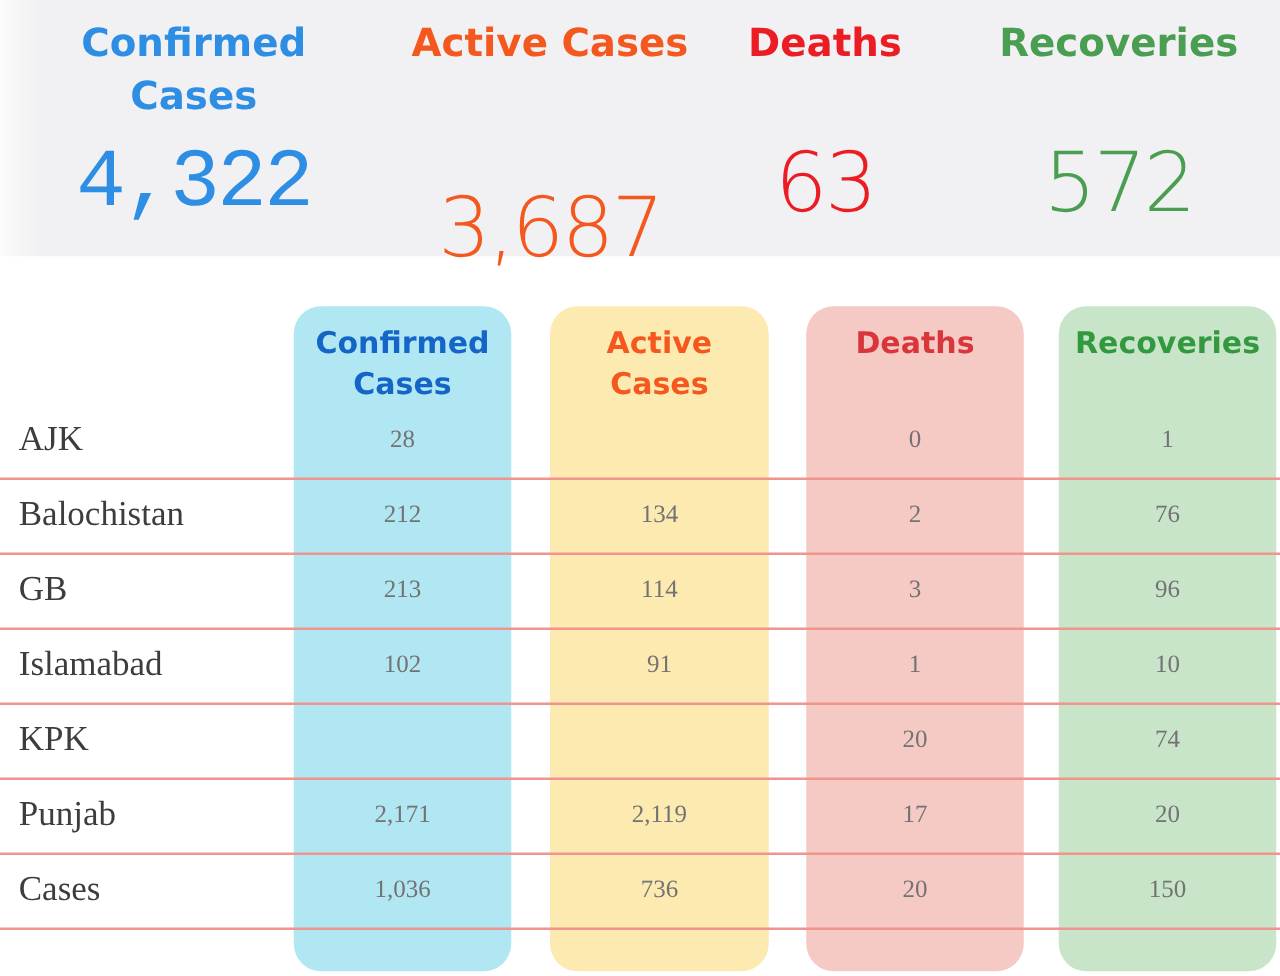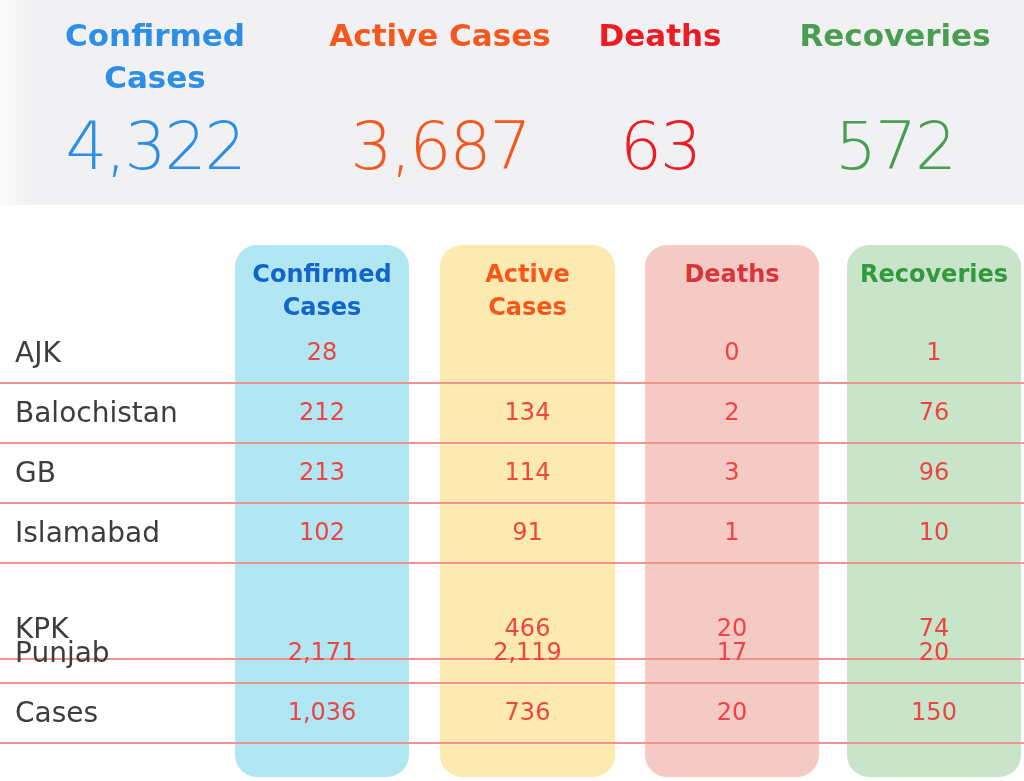--- a/index.html
+++ b/index.html
@@ -33,49 +33,49 @@
 
   .chead {
     position:absolute; top:258px; z-index:3;
     text-align:center; font-weight:bold;
     font-size:24px; line-height:33px;
     padding:0 12px; box-sizing:border-box;
   }
 
   .trow {
     position:absolute; left:0; width:1024px; height:60px;
-    border-bottom:2px solid #ef948e; z-index:2;
+    border-bottom:2px solid #ef948e; z-index:2;font-family:Liberation Serif, serif;
   }
   .r0{top:322px} .r1{top:382px} .r2{top:442px} .r3{top:502px}
   .r4{top:562px} .r5{top:622px} .r6{top:682px}
 
   .region {
     position:absolute; left:15px; top:50%; transform:translateY(-50%);
     font-size:28px; color:#3d3d3d; white-space:nowrap;
   }
   .cell {
     position:absolute; top:50%; transform:translateY(-50%);
-    text-align:center; font-size:24px; color:#ef4444;
+    text-align:center; font-size:20px; color:#737373;
   }
   .c0 { left:235px; width:174px; }
   .c1 { left:440px; width:175px; }
   .c2 { left:645px; width:174px; }
   .c3 { left:847px; width:174px; }
 </style>
 </head>
 <body>
 
 <div class="summary">
   <div class="s-item si0">
     <div class="s-label" style="color: rgb(46, 142, 228);">Confirmed Cases</div>
-    <div class="s-value" style="color: rgb(46, 142, 228);">4,322</div>
+    <div class="s-value" style="color: rgb(46, 142, 228); font-family: Liberation Mono, monospace;">4,322</div>
   </div>
   <div class="s-item si1">
     <div class="s-label" style="color: rgb(244, 88, 31);">Active Cases</div>
-    <div class="s-value" style="color: rgb(244, 88, 31);">3,687</div>
+    <div class="s-value" style="color: rgb(244, 88, 31); margin-top: 36px;">3,687</div>
   </div>
   <div class="s-item si2">
     <div class="s-label" style="color: rgb(236, 28, 36);">Deaths</div>
     <div class="s-value" style="color: rgb(236, 28, 36);">63</div>
   </div>
   <div class="s-item si3">
     <div class="s-label" style="color: rgb(74, 158, 81);">Recoveries</div>
     <div class="s-value" style="color: rgb(74, 158, 81);">572</div>
   </div>
 </div>
@@ -112,23 +112,22 @@
     <span class="cell c2">3</span>
     <span class="cell c3">96</span>
   </div>
   <div class="trow r3" style="border-bottom-color: rgb(239, 148, 142);">
     <span class="region">Islamabad</span>
     <span class="cell c0">102</span>
     <span class="cell c1">91</span>
     <span class="cell c2">1</span>
     <span class="cell c3">10</span>
   </div>
-  <div class="trow r4" style="border-bottom-color: rgb(239, 148, 142); margin-top: 36px;">
+  <div class="trow r4" style="border-bottom-color: rgb(239, 148, 142);">
     <span class="region">KPK</span>
-    <span class="cell c1">466</span>
     <span class="cell c2">20</span>
     <span class="cell c3">74</span>
   </div>
   <div class="trow r5" style="border-bottom-color: rgb(239, 148, 142);">
     <span class="region">Punjab</span>
     <span class="cell c0">2,171</span>
     <span class="cell c1">2,119</span>
     <span class="cell c2">17</span>
     <span class="cell c3">20</span>
   </div>

